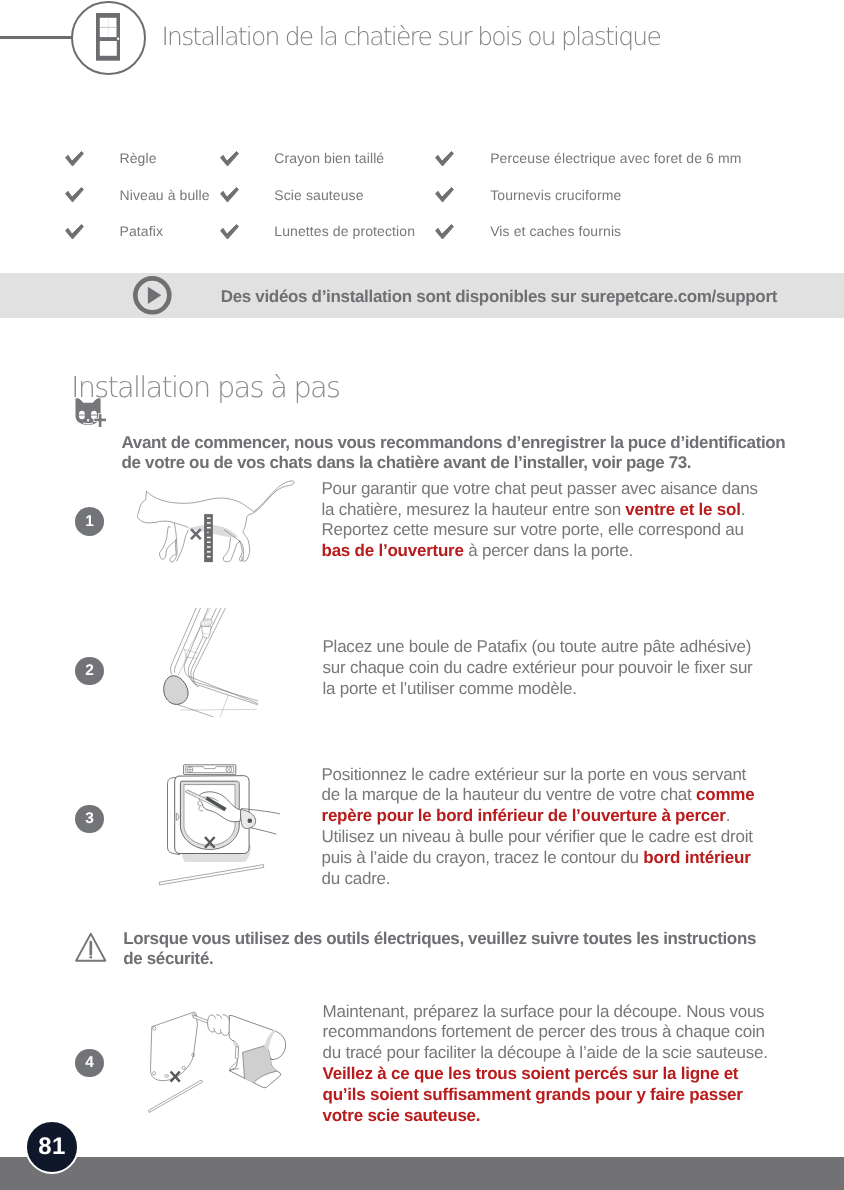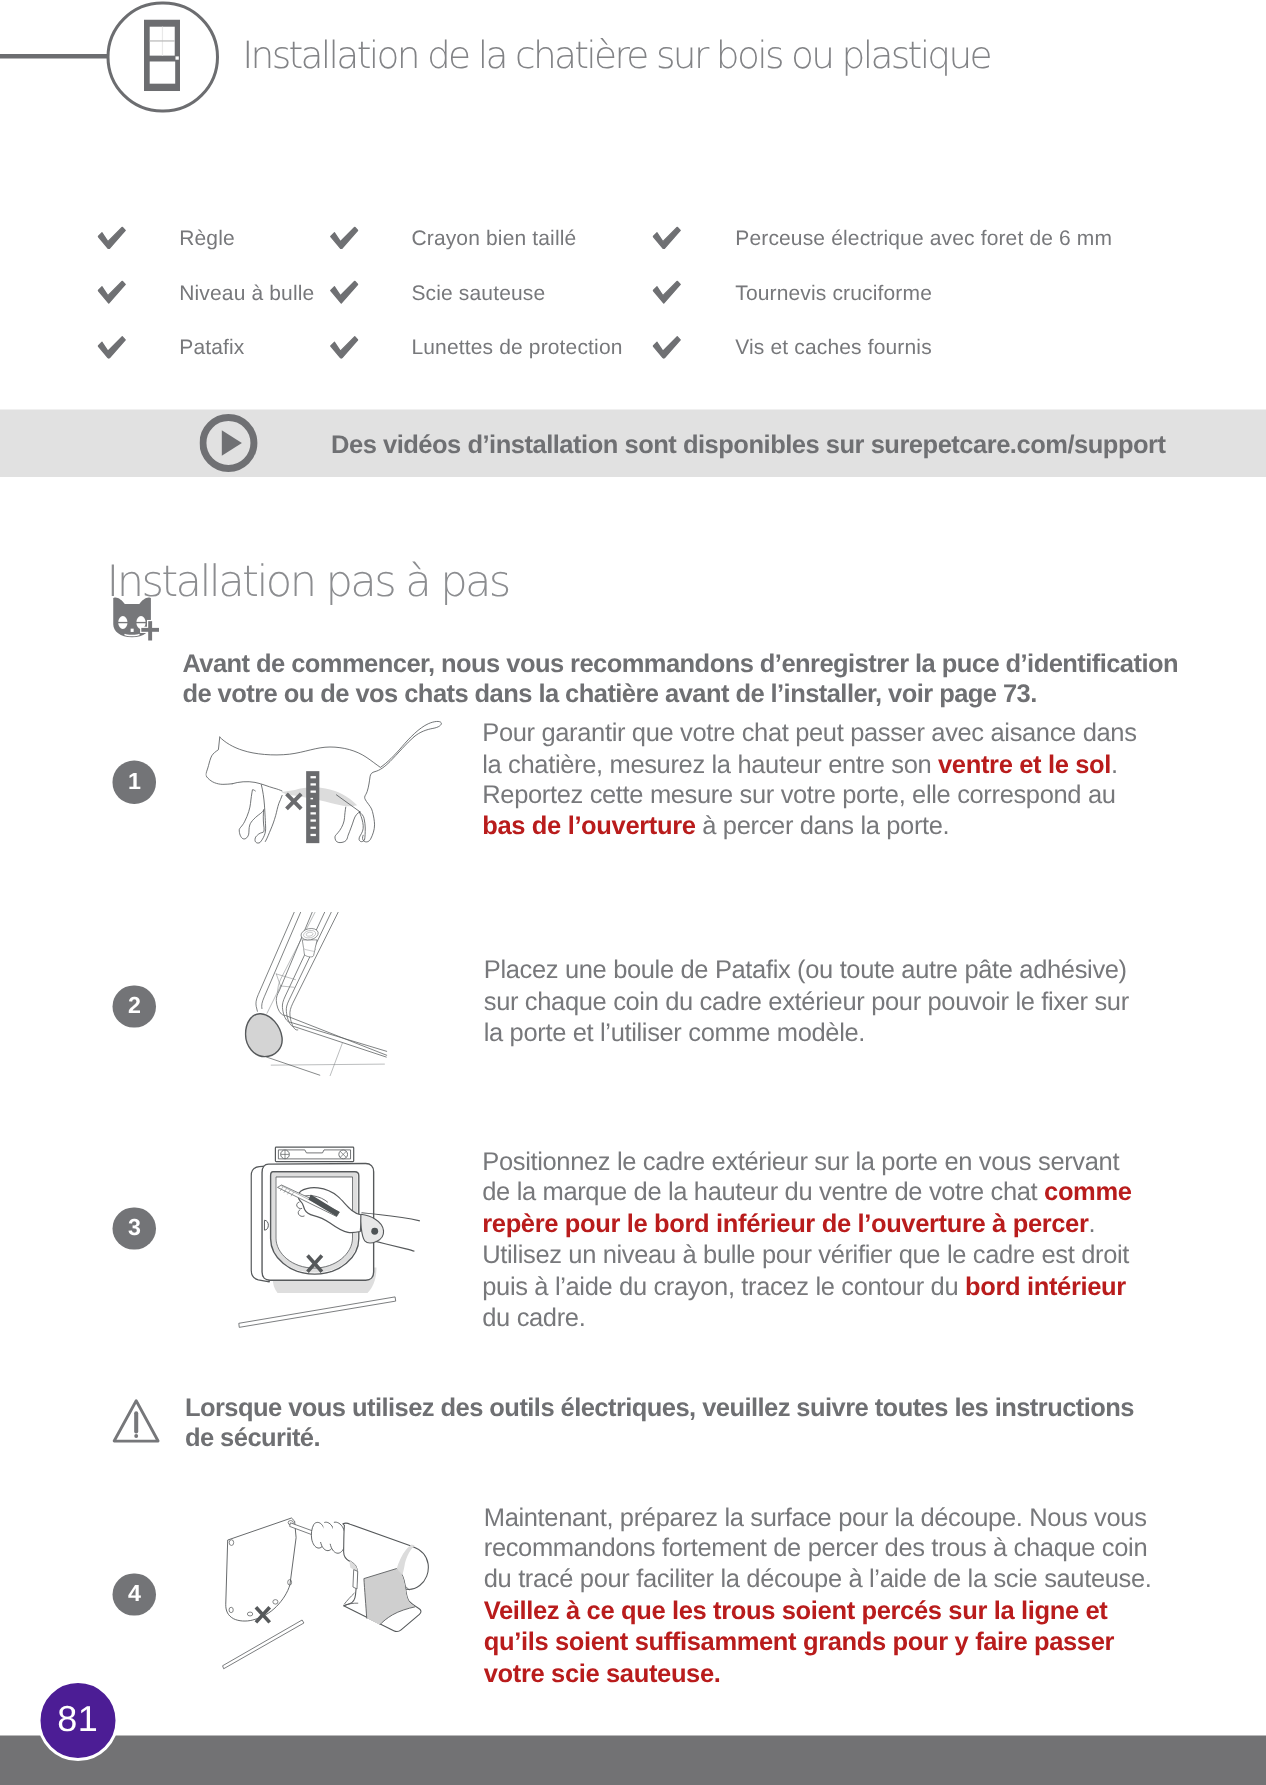--- a/index.html
+++ b/index.html
@@ -41,22 +41,22 @@
 
   .stepnum{position:absolute;width:28.7px;height:28.7px;border-radius:50%;background:#737477;color:#fff;
            font-size:15.5px;font-weight:bold;display:flex;align-items:center;justify-content:center;left:75.3px;
            line-height:1;}
 
   .warntxt{left:123.3px;top:928.8px;width:645px;font-weight:bold;color:#6f7073;line-height:20.1px;letter-spacing:-0.37px;}
   .warn-ic{position:absolute;left:74px;top:931px;width:34px;height:32px;}
 
   
   .footer{position:absolute;left:0;top:1156.9px;width:844px;height:33.1px;background:#727274;}
-  .pagenum{position:absolute;left:24.9px;top:1120.1px;width:54px;height:54px;border-radius:50%;background:#4c1d95;
-           border:2.6px solid #fff;box-sizing:border-box;color:#fff;font-size:24px;font-weight:normal;
+  .pagenum{position:absolute;left:24.9px;top:1120.1px;width:54px;height:54px;border-radius:50%;background:#0f172a;
+           border:2.6px solid #fff;box-sizing:border-box;color:#fff;font-size:24px;font-weight:bold;
            display:flex;align-items:center;justify-content:center;line-height:1;letter-spacing:0.3px;}
 
   .illu{position:absolute;}
 </style>
 </head>
 <body>
 
 <div class="page">
 
   <div class="hdr-rule"></div>

